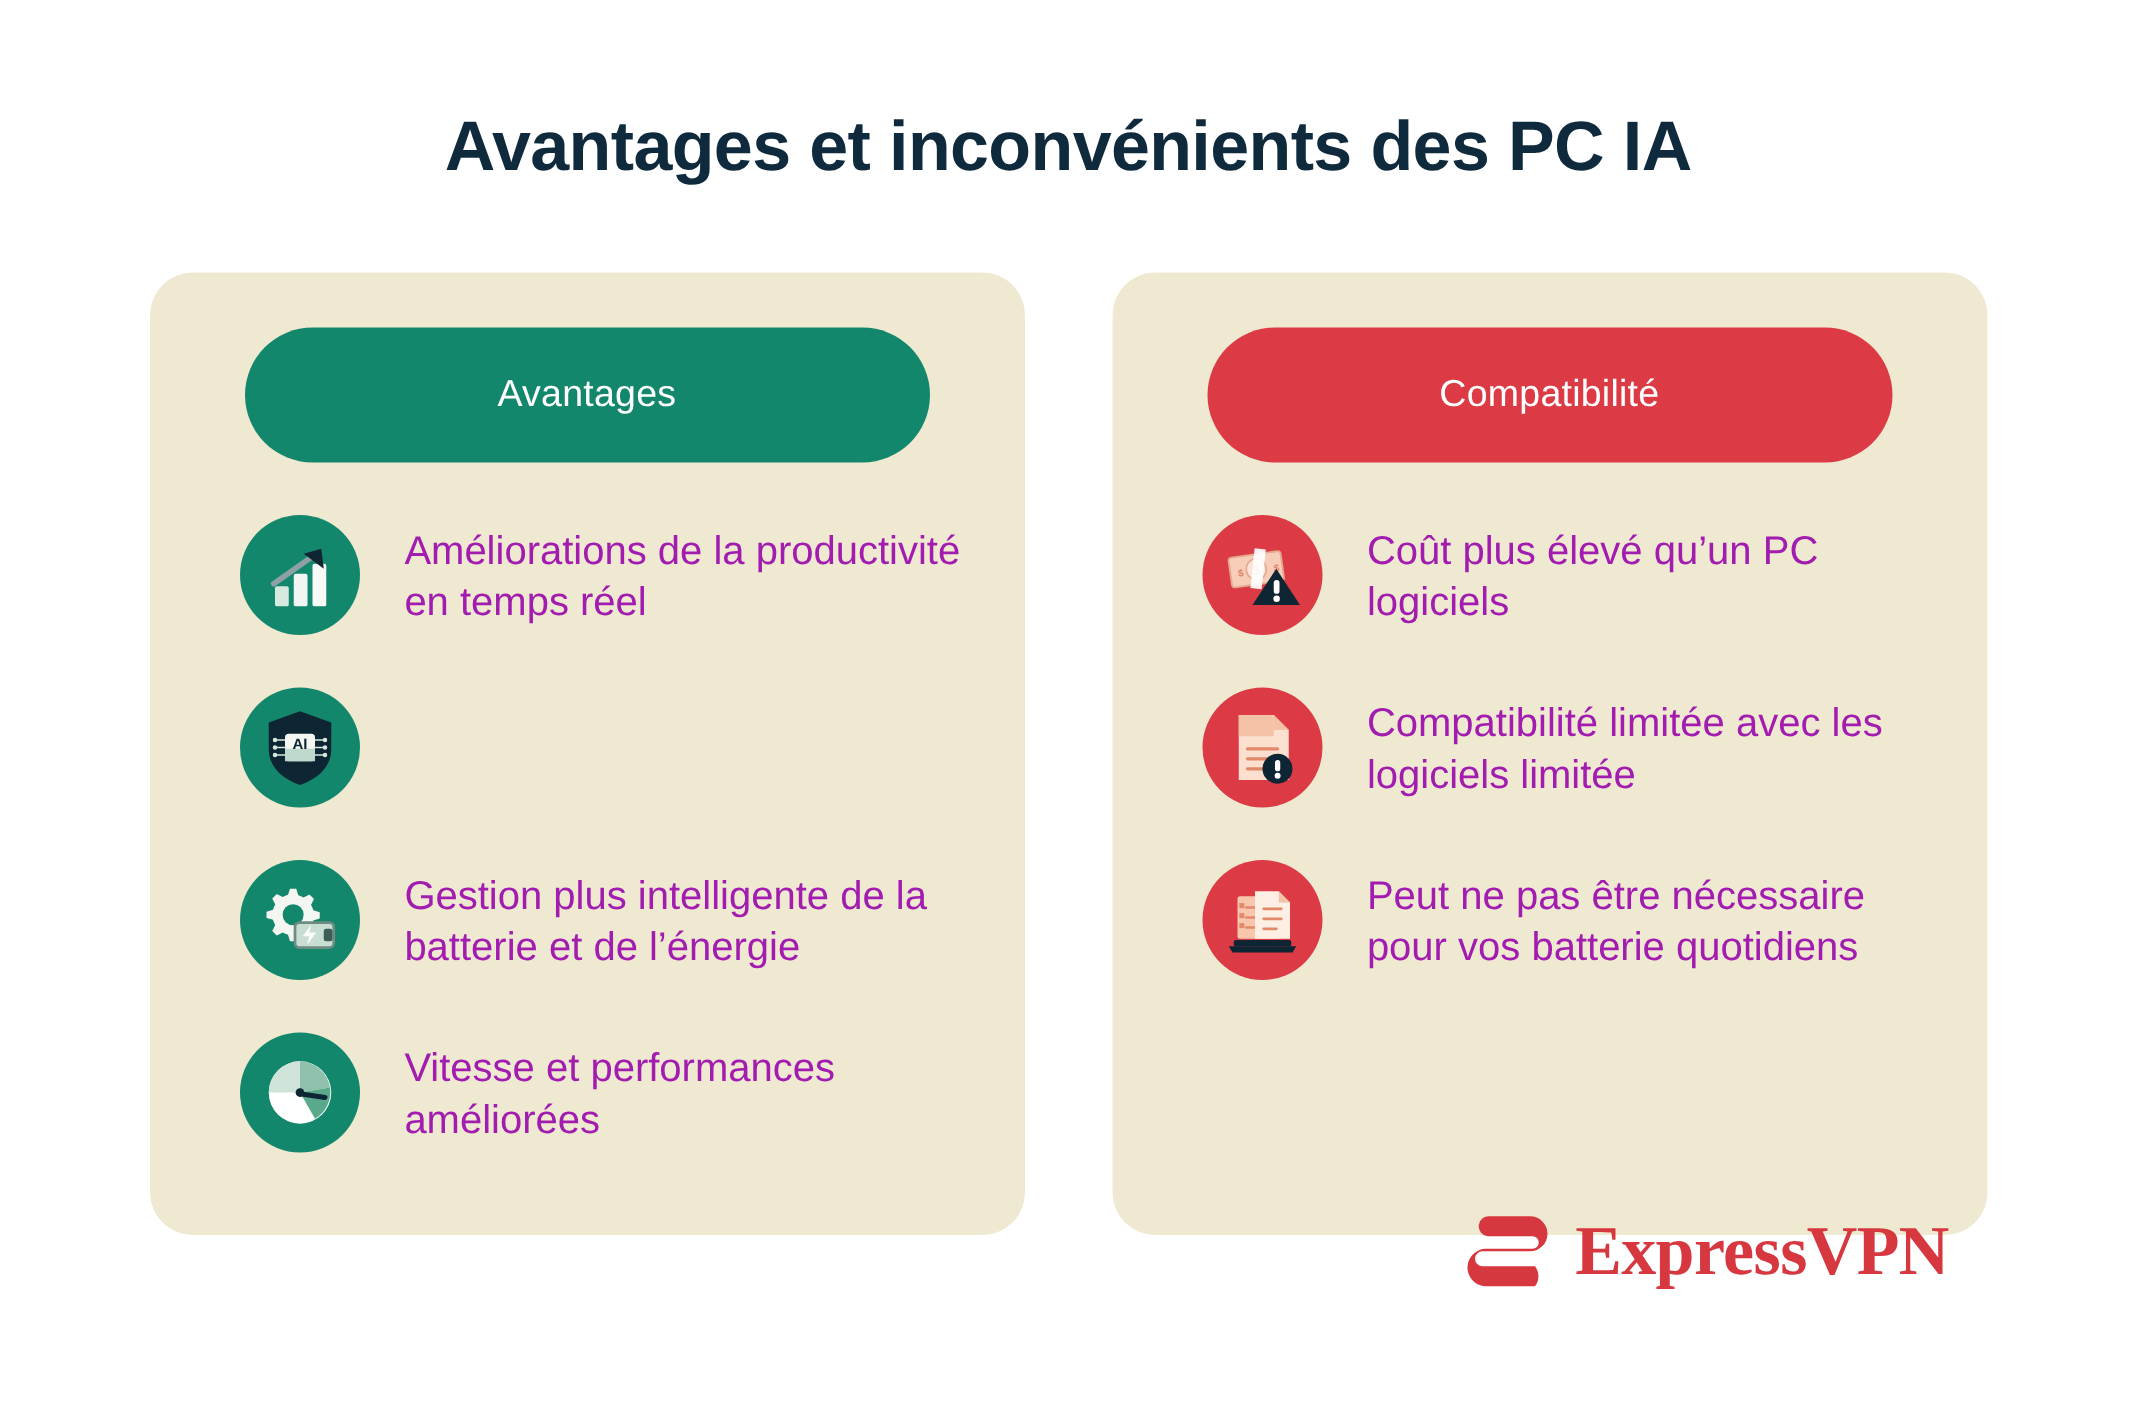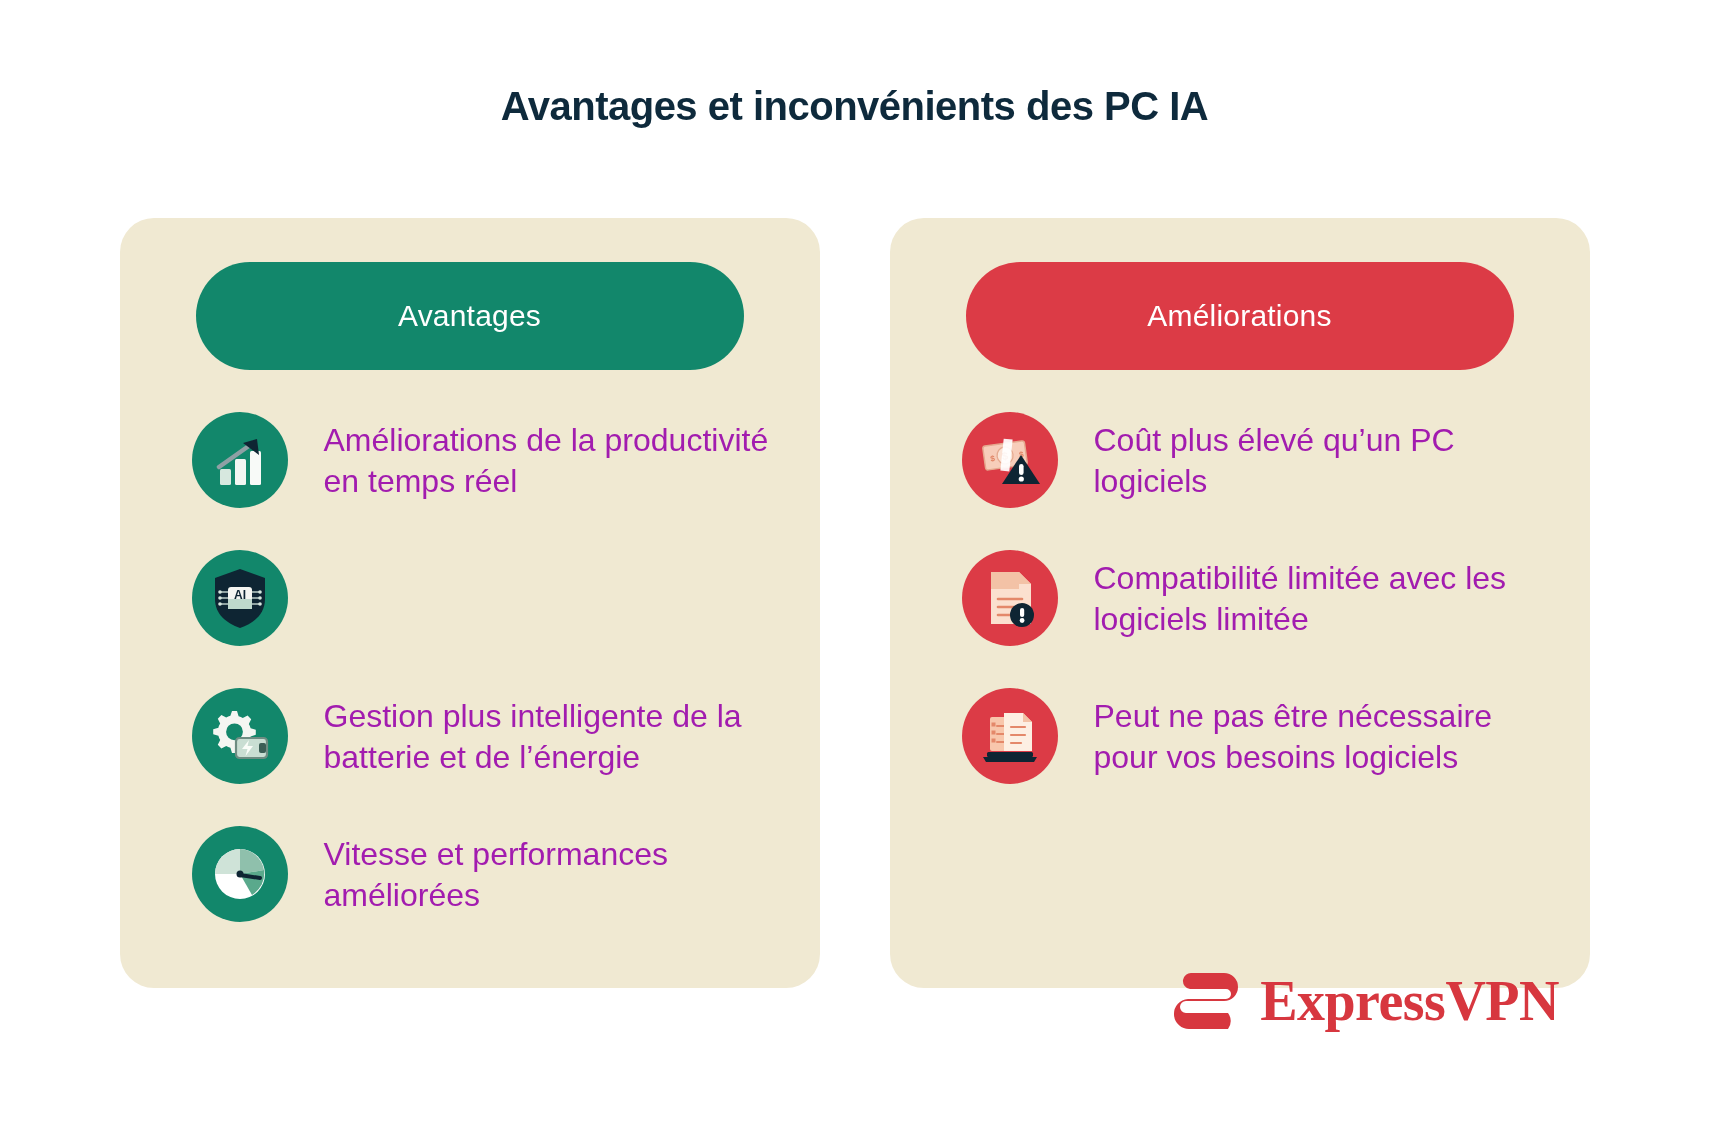--- a/index.html
+++ b/index.html
@@ -7,21 +7,21 @@
     width: 1709px; height: 1121px;
     background: #ffffff;
     font-family: "Liberation Sans", sans-serif;
     overflow: hidden;
   }
   .page { position: relative; width: 1709px; height: 1121px; background: #ffffff; }
 
   .title {
     position: absolute; top: 84px; left: 0; width: 1709px;
     text-align: center;
-    font-size: 40px; font-weight: 700; letter-spacing: -0.5px;
+    font-size: 56px; font-weight: 700; letter-spacing: -0.5px;
     color: #0E2A3C;
   }
 
   .columns {
     position: absolute; top: 218px; left: 0; width: 1709px;
     display: flex; justify-content: center; gap: 70px;
   }
 
   .card {
     background: #F0E9D2;
@@ -173,21 +173,21 @@
             </svg>
           </div>
           <div class="item-text">Vitesse et performances améliorées</div>
         </div>
 
       </div>
     </div>
 
     <div class="card cons">
       <div class="pill red">
-        <span>Améliorations</span>
+        <span>Compatibilité</span>
       </div>
 
       <div class="list">
 
         <div class="item lines2">
           <div class="badge red">
             <svg width="64" height="58" viewBox="0 0 64 58">
               <g transform="rotate(-8 30 24)">
                 <rect x="6" y="12" width="42" height="24" rx="2.5" fill="#F7CDBA"></rect>
                 <rect x="6" y="12" width="42" height="24" rx="2.5" fill="none" stroke="#E5A98F" stroke-width="1.5"></rect>
@@ -240,21 +240,21 @@
               <path d="M45 6 L54 15 H45 Z" fill="#F3C2A6"></path>
               <g stroke="#E4886A" stroke-width="2.2" stroke-linecap="round">
                 <path d="M33 20 H47"></path>
                   <path d="M33 28 H47"></path>
                   <path d="M33 36 H43"></path>
               </g>
               <rect x="9" y="45" width="46" height="5" rx="1.5" fill="#0E2533"></rect>
               <path d="M5 50 H59 L56 55 H8 Z" fill="#0E2533"></path>
             </svg>
           </div>
-          <div class="item-text">Peut ne pas être nécessaire pour vos besoins logiciels</div>
+          <div class="item-text">Peut ne pas être nécessaire pour vos batterie quotidiens</div>
         </div>
 
       </div>
     </div>
 
   </div>
 
   <div class="logo">
     <svg class="logo-mark" viewBox="0 0 74 62">
       <path d="M22 3 H54 a14 14 0 0 1 0 28 H16 a6 6 0 0 0 0 12 H58 a13 13 0 0 1 0 16 H20 a15 15 0 0 1 -2 -30 H56 a5 5 0 0 0 0 -10 H20 a8 8 0 0 1 2 -16 Z" fill="#D7373F"></path>

